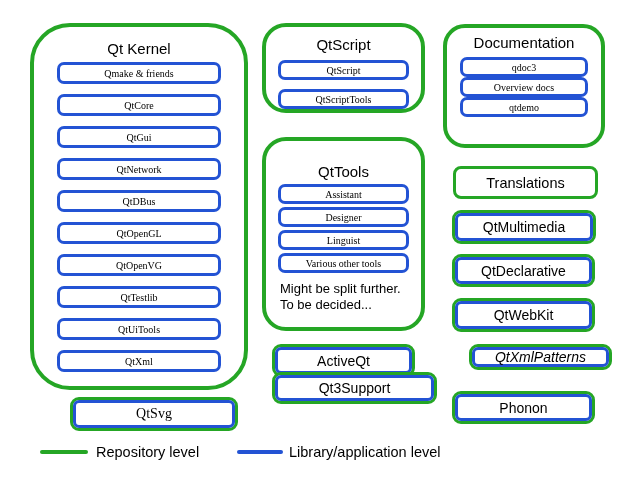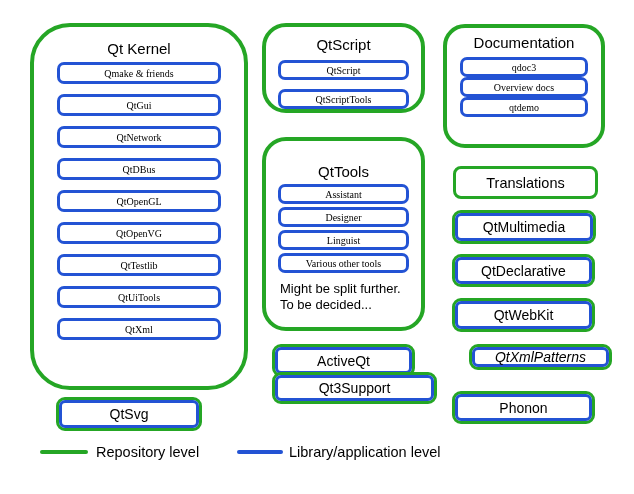--- a/index.html
+++ b/index.html
@@ -87,21 +87,21 @@
 
   .g-qttools { left: 262px; top: 137px; width: 163px; height: 194px; border-radius: 24px; padding-top: 21px; }
   .g-qttools .group-items { margin-top: 3px; gap: 3px; }
   .g-qttools .module { width: 131px; height: 20px; }
   .g-qttools .group-note { margin: 8px 0 0 14px; font-size: 13px; line-height: 16px; }
 
   .g-docs { left: 443px; top: 24px; width: 162px; height: 124px; border-radius: 22px; padding-top: 5px; }
   .g-docs .group-items { margin-top: 5px; gap: 0; }
   .g-docs .module { width: 128px; height: 20px; }
 
-  .b-qtsvg       { left: 56px;  top: 397px; width: 146px; height: 34px; }
+  .b-qtsvg       { left: 70px;  top: 397px; width: 168px; height: 34px; font-family: Liberation Serif, serif; }
   .b-activeqt    { left: 272px; top: 344px; width: 143px; height: 33px; }
   .b-qt3support  { left: 272px; top: 372px; width: 165px; height: 32px; }
   .b-translations{ left: 453px; top: 166px; width: 145px; height: 33px; text-align: center; }
   .b-qtmultimedia{ left: 452px; top: 210px; width: 144px; height: 34px; }
   .b-qtdeclarative{ left: 452px; top: 254px; width: 143px; height: 33px; }
   .b-qtwebkit    { left: 452px; top: 298px; width: 143px; height: 34px; }
   .b-qtxmlpatterns{ left: 469px; top: 344px; width: 143px; height: 26px; font-style: italic; }
   .b-phonon      { left: 452px; top: 391px; width: 143px; height: 33px; }
 
   
@@ -123,20 +123,21 @@
 </style>
 </head>
 <body>
 
 <div class="canvas">
 
   <div class="group g-kernel">
     <div class="group-title">Qt Kernel</div>
     <div class="group-items">
       <div class="module">Qmake &amp; friends</div>
+      <div class="module">QtCore</div>
       <div class="module">QtGui</div>
       <div class="module">QtNetwork</div>
       <div class="module">QtDBus</div>
       <div class="module">QtOpenGL</div>
       <div class="module">QtOpenVG</div>
       <div class="module">QtTestlib</div>
       <div class="module">QtUiTools</div>
       <div class="module">QtXml</div>
     </div>
   </div>

